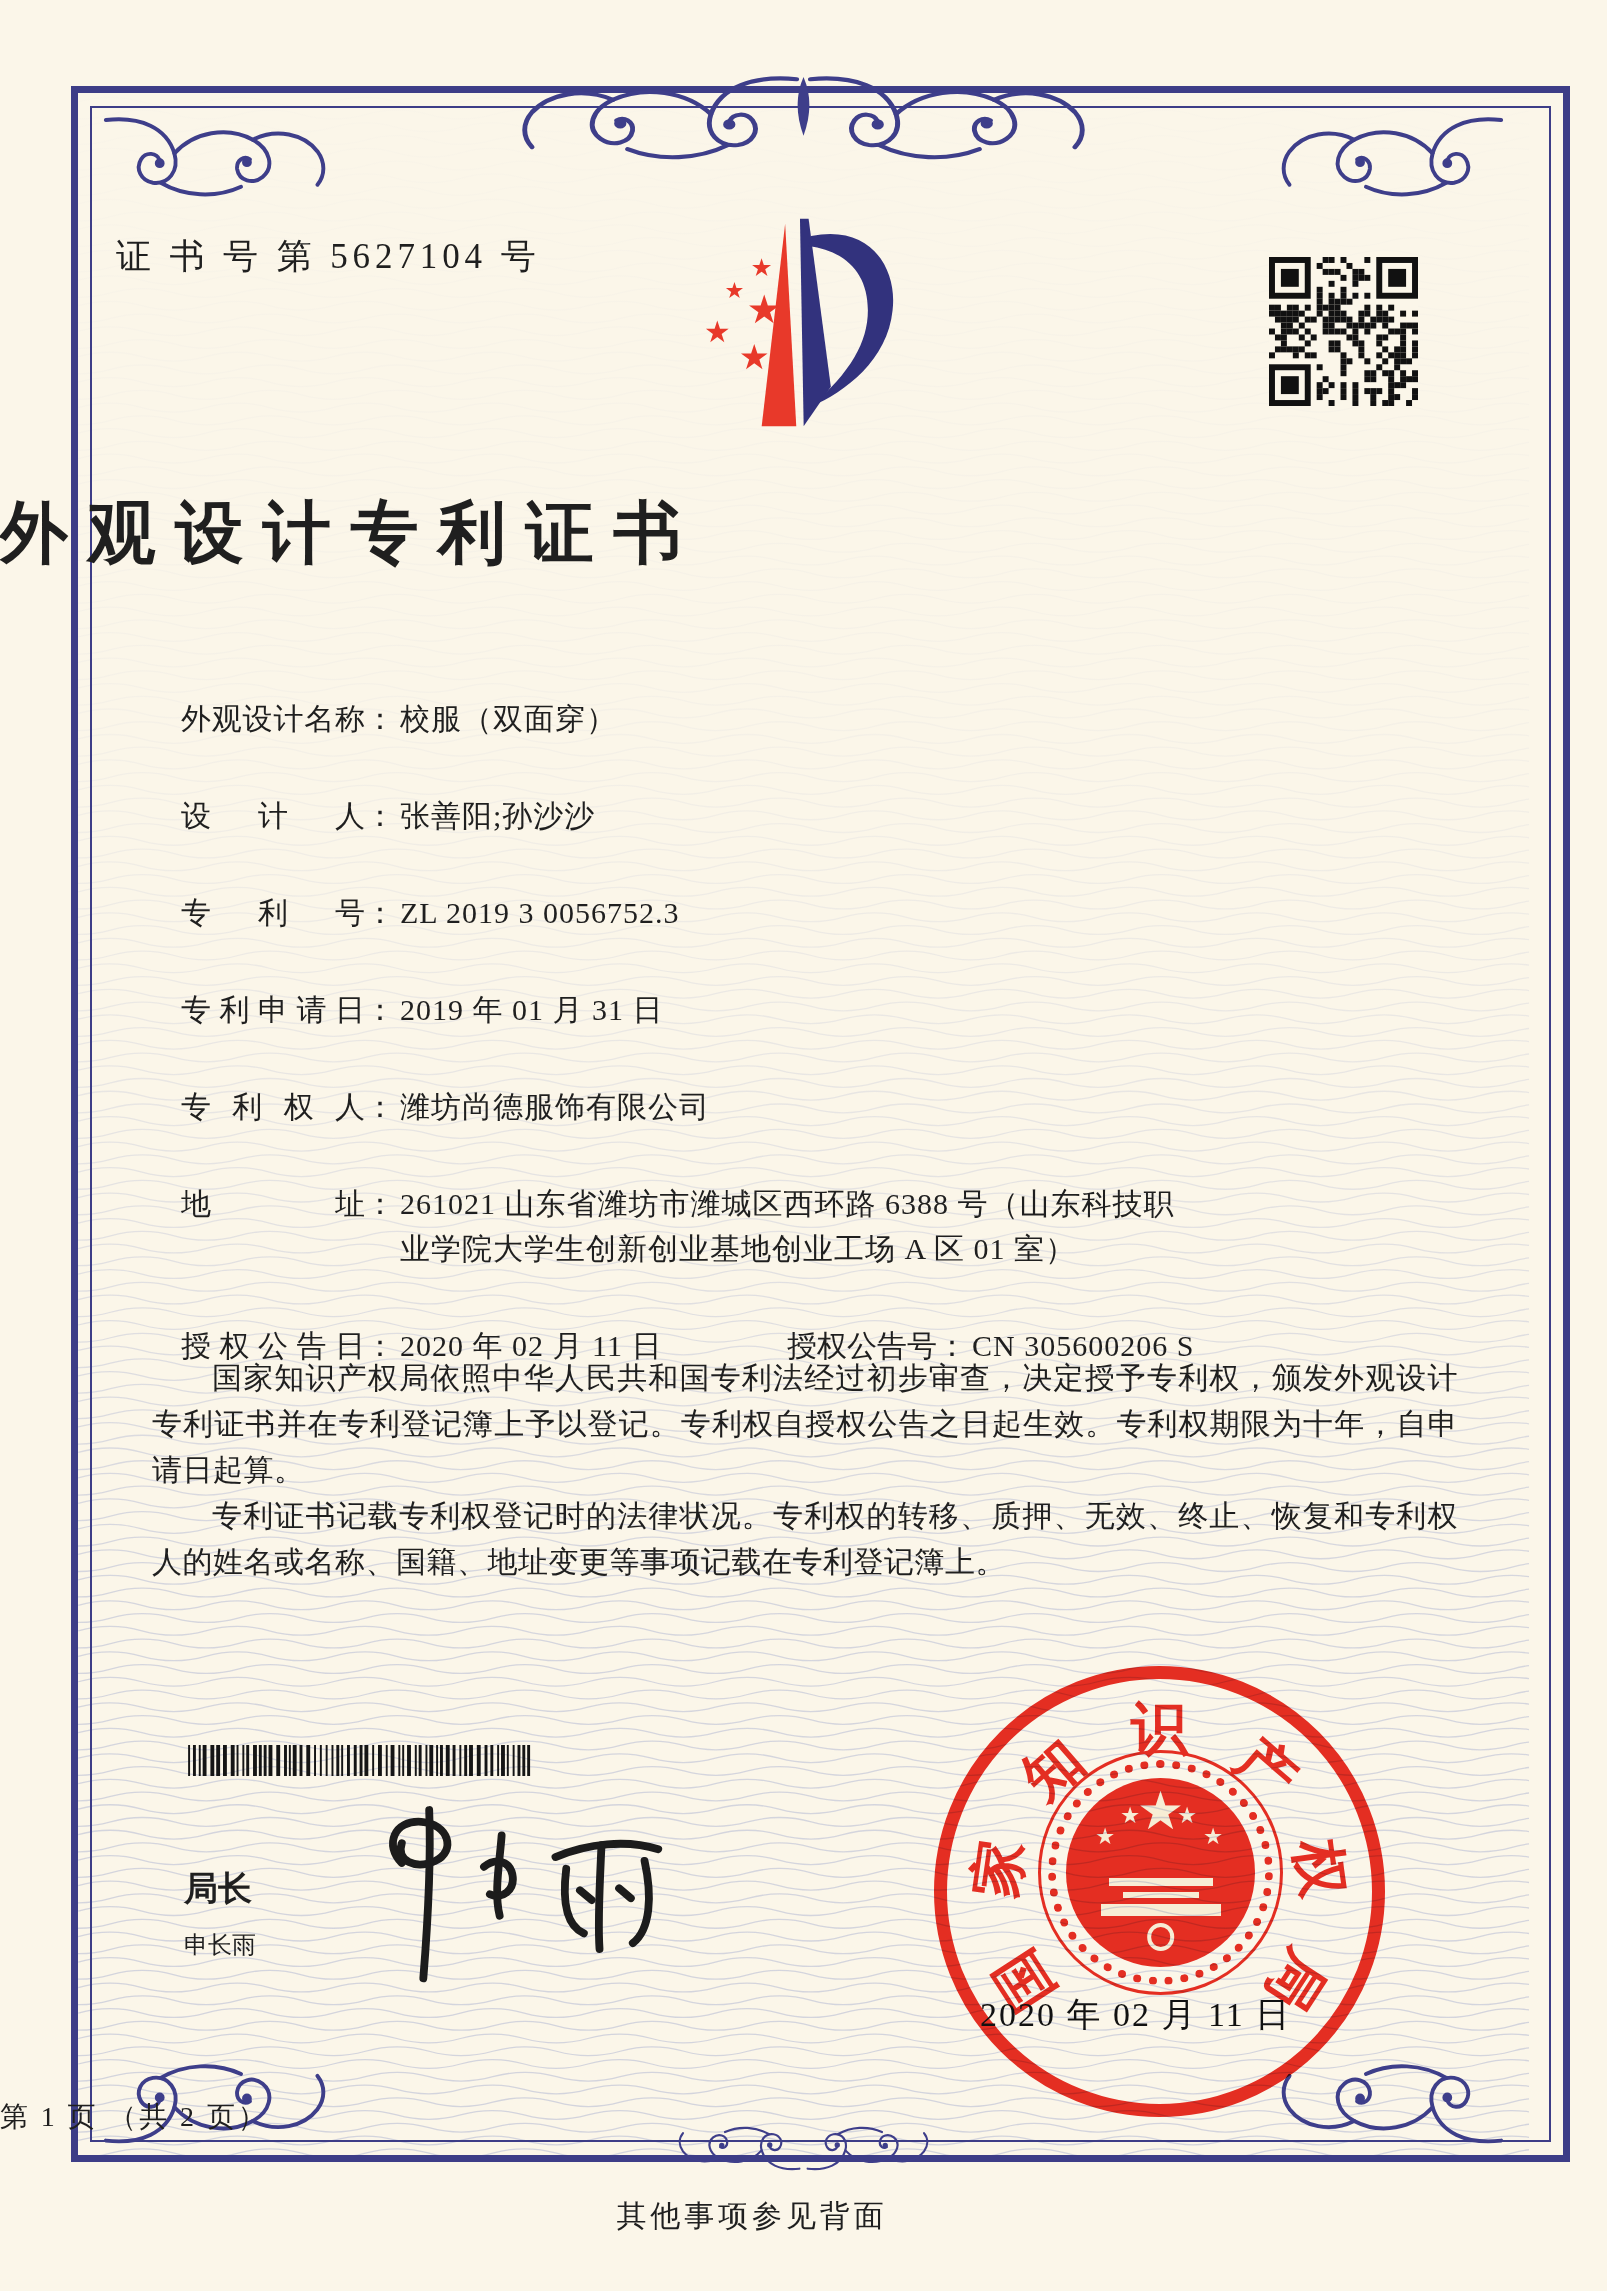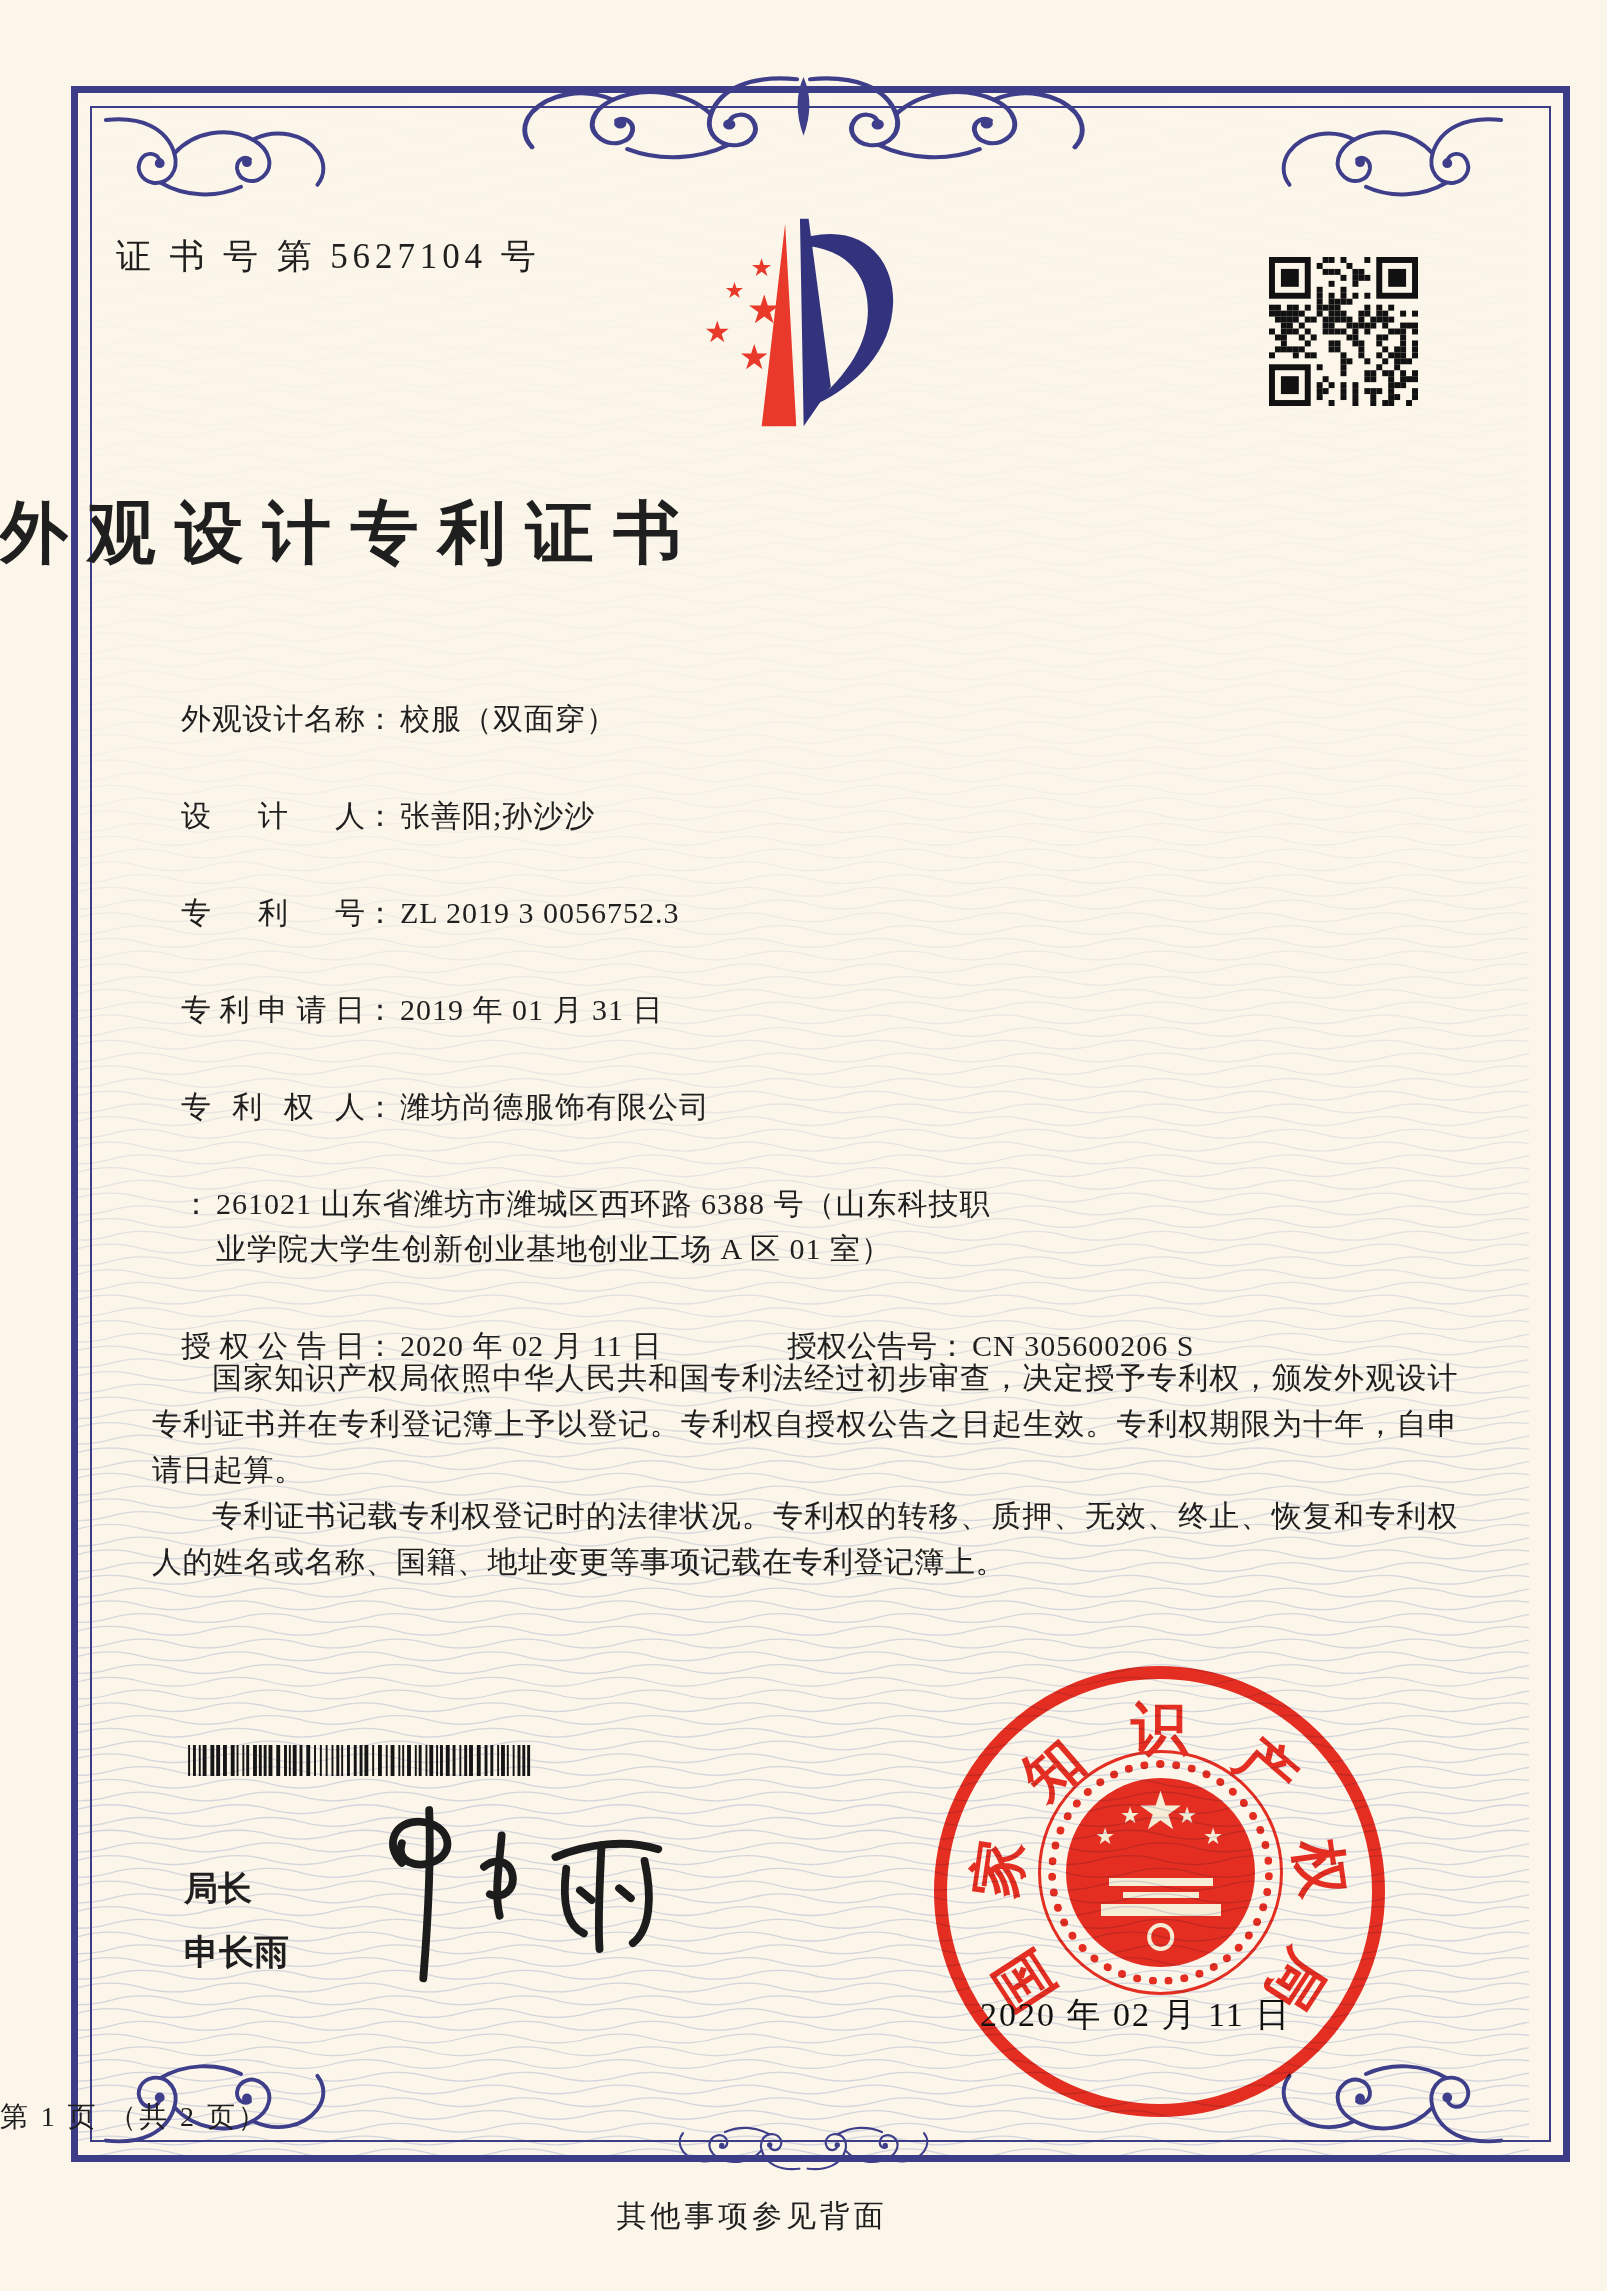--- a/index.html
+++ b/index.html
@@ -25,21 +25,21 @@
   .fcolon{display:inline-block;width:35px;flex:none;}
   .fvalue{letter-spacing:1px;}
   .pair1{display:flex;width:606px;flex:none;}
   .plabel{flex:none;}
   .paras{position:absolute;left:152px;top:1355px;width:1306px;}
   .paras p{margin:0;font-size:30px;line-height:46px;text-indent:2em;text-align:justify;letter-spacing:0.5px;}
   #barcode{position:absolute;left:186px;top:1745px;}
   .dir-title{position:absolute;left:184px;top:1866px;font-family:"Liberation Sans","DejaVu Sans",sans-serif;
              font-weight:bold;font-size:34px;}
   .dir-name{position:absolute;left:184px;top:1929px;font-family:"Liberation Sans","DejaVu Sans",sans-serif;
-            font-weight:bold;font-size:35px;}
+            font-weight:normal;font-size:24px;}
   .signature{position:absolute;left:345px;top:1802px;}
   
   .seal{position:absolute;left:934px;top:1666px;width:451px;height:451px;mix-blend-mode:multiply;opacity:.96;}
   .seal-ring{position:absolute;inset:0;border:13.7px solid #e7261c;border-radius:50%;}
   .seal-char{position:absolute;width:69px;height:69px;color:#e7261c;font-weight:bold;font-size:57px;
              line-height:69px;text-align:center;}
   .emblem{position:absolute;left:104px;top:84px;width:245px;height:245px;}
   .em-ring{position:absolute;inset:0;border:3.9px solid #e7261c;border-radius:50%;}
   .em-ring2{position:absolute;inset:9.8px;border:8.8px dotted #e7261c;border-radius:50%;}
   .em-disc{position:absolute;inset:28px;background:#e7261c;border-radius:50%;}
@@ -339,20 +339,21 @@
       <span class="flabel">专利申请日</span>
         <span class="fcolon">：</span>
       <span class="fvalue">2019 年 01 月 31 日</span>
     </div>
     <div class="frow">
       <span class="flabel">专利权人</span>
         <span class="fcolon">：</span>
       <span class="fvalue">潍坊尚德服饰有限公司</span>
     </div>
     <div class="frow">
+      <span class="flabel">地址</span>
         <span class="fcolon">：</span>
       <span class="fvalue">
           <span style="display:block">261021 山东省潍坊市潍城区西环路 6388 号（山东科技职</span>
           <span style="display:block">业学院大学生创新创业基地创业工场 A 区 01 室）</span>
         </span>
     </div>
     <div class="frow">
       <span class="pair1">
         <span class="flabel">授权公告日</span>
           <span class="fcolon">：</span>

